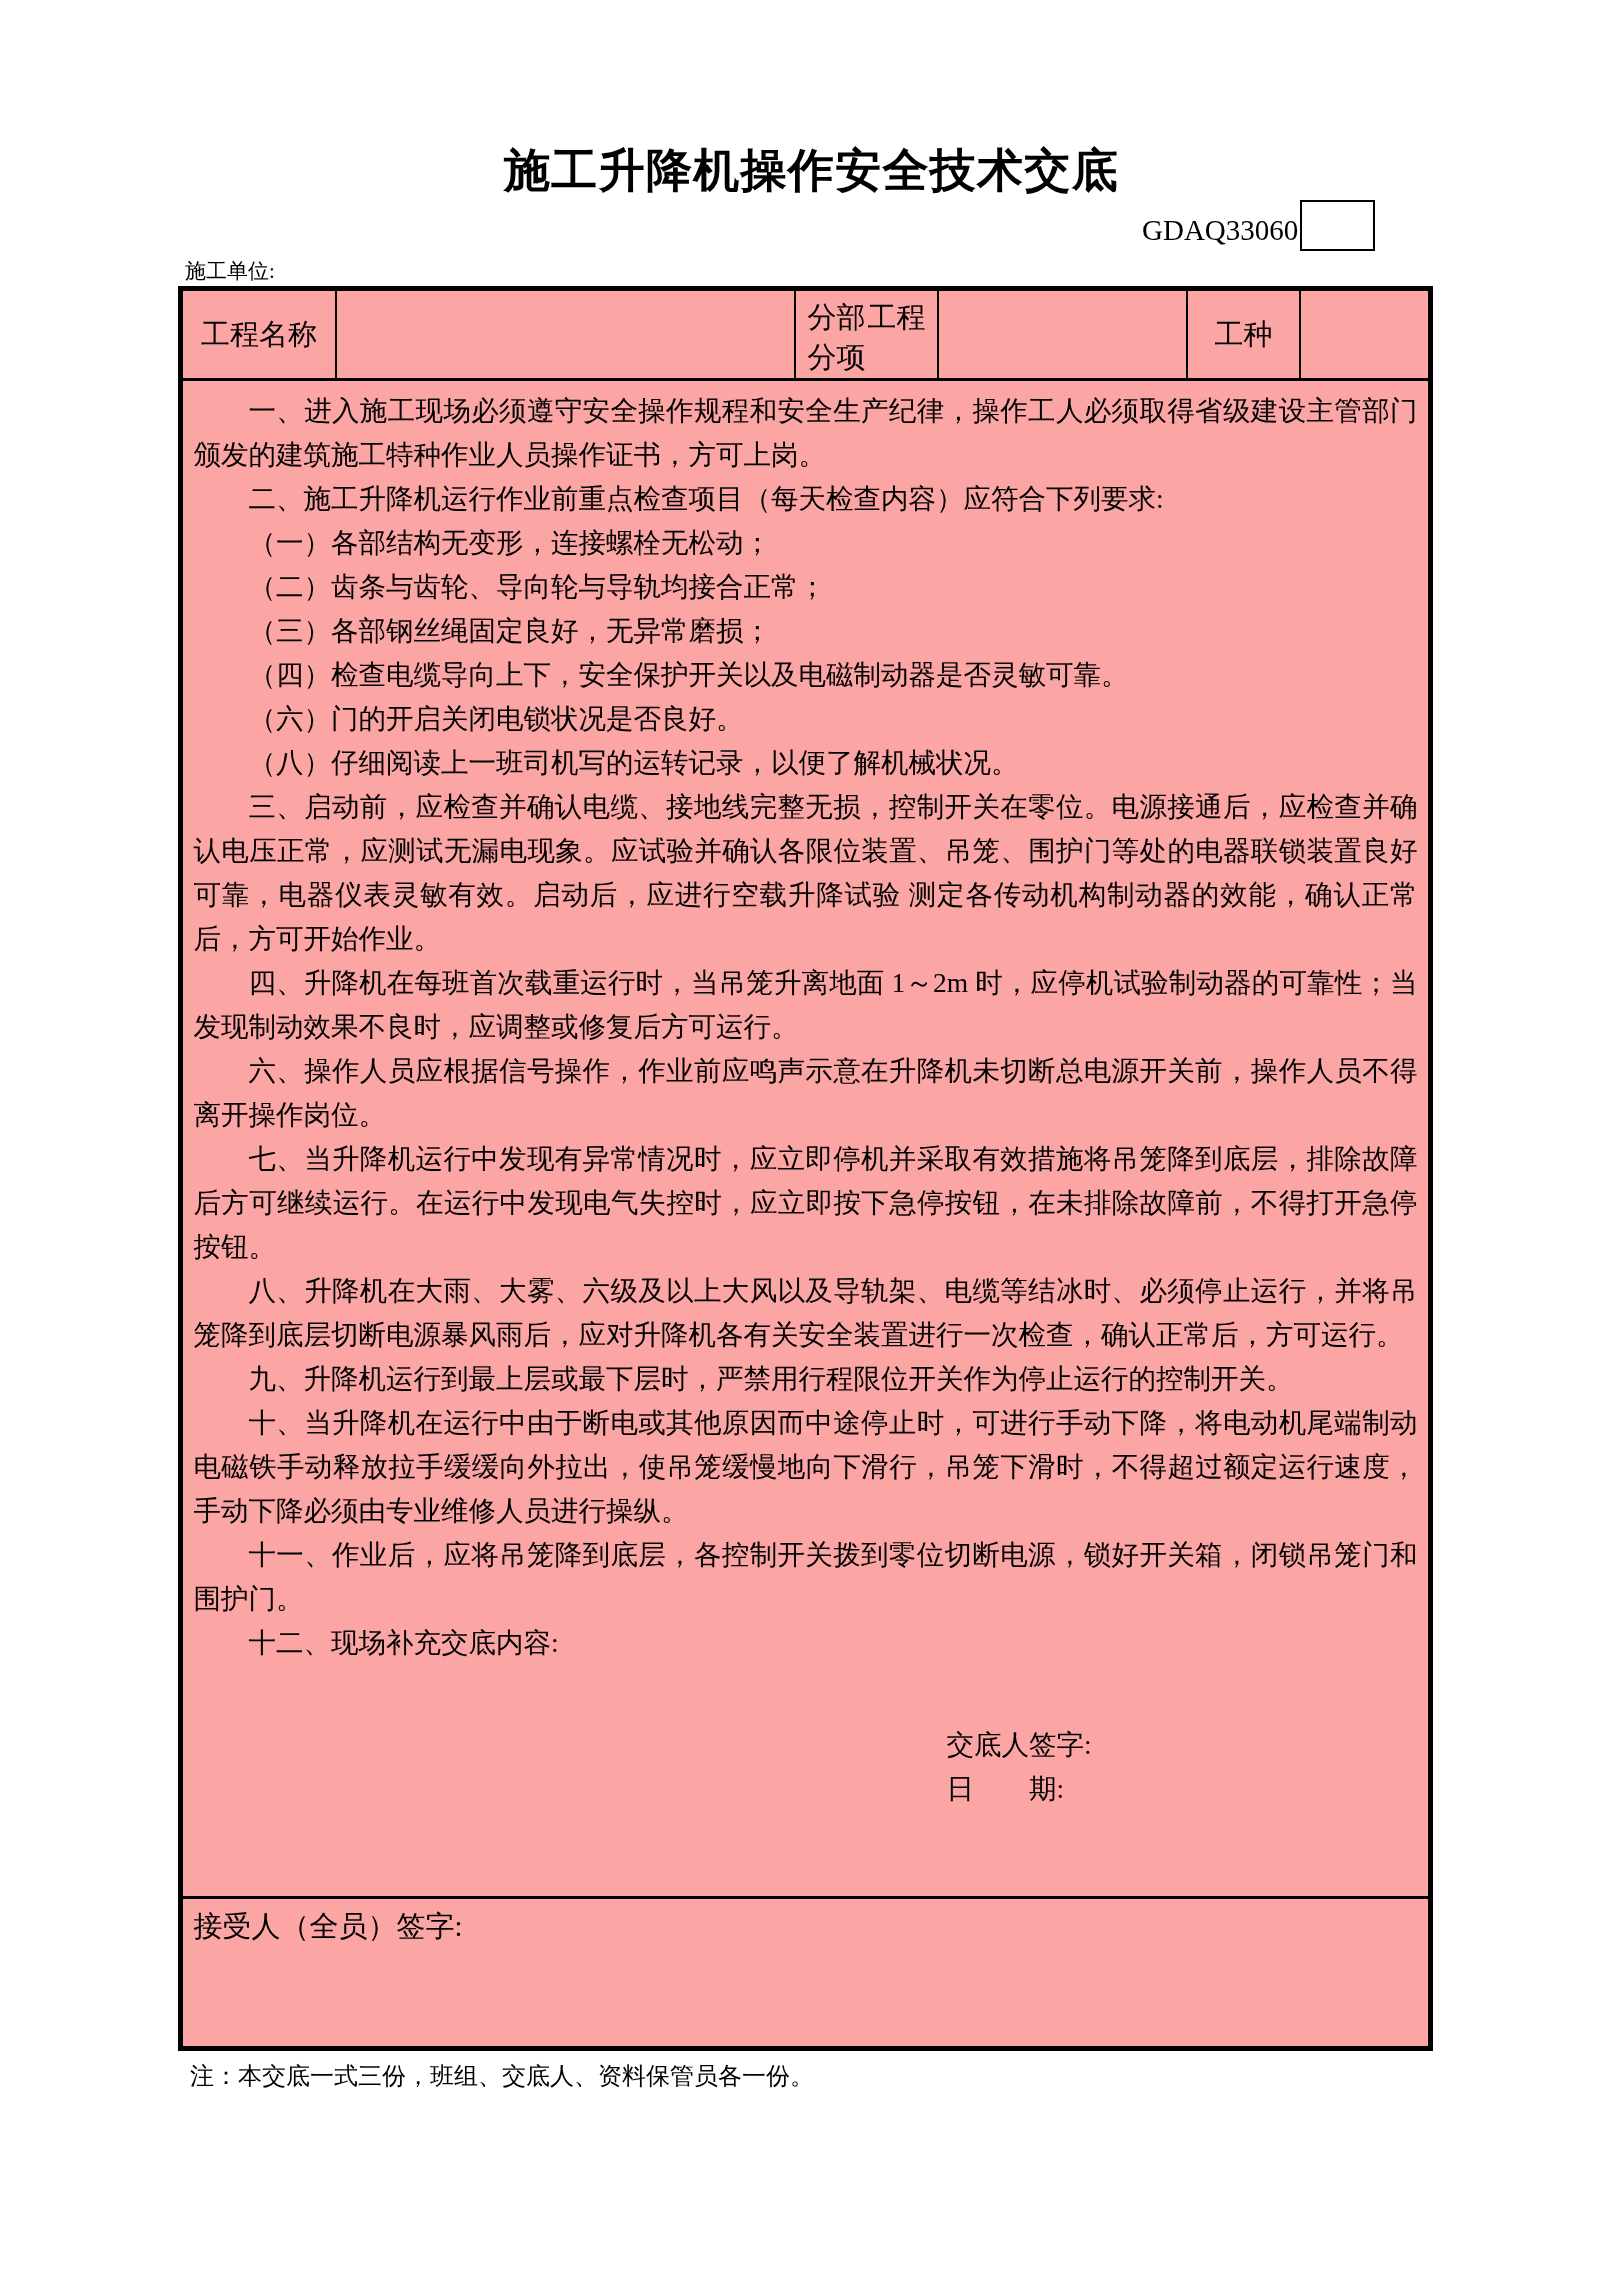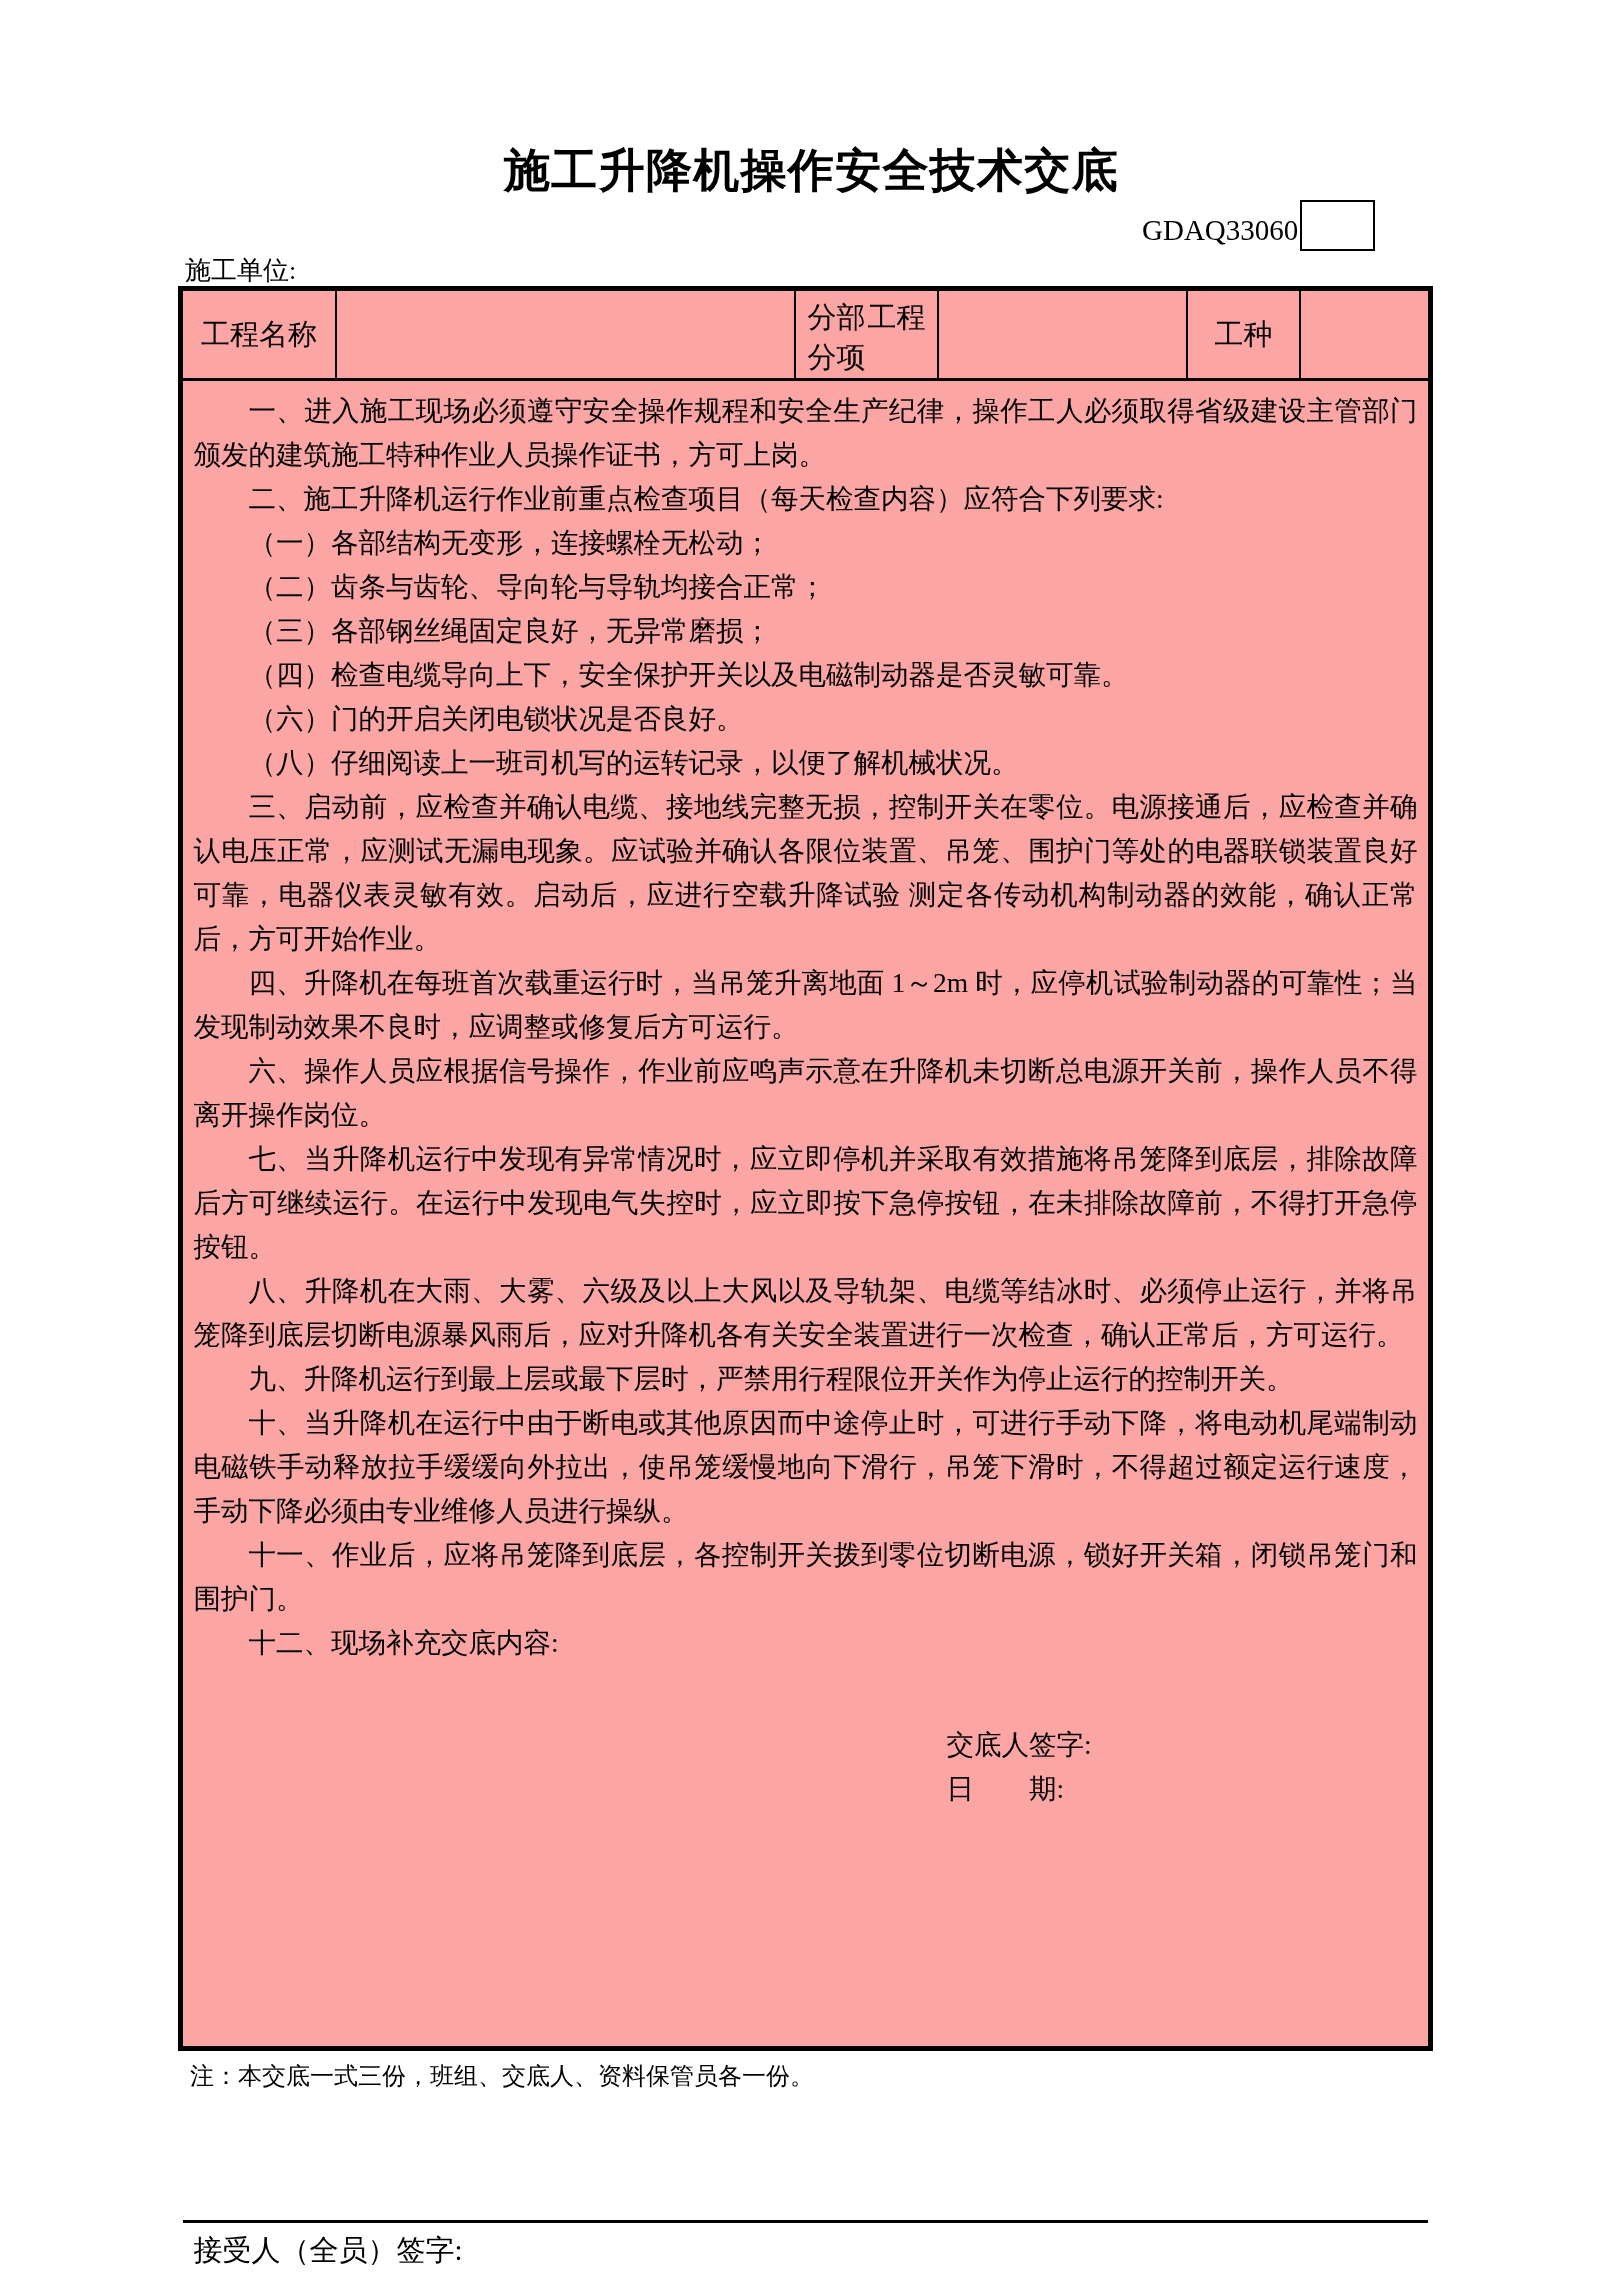--- a/index.html
+++ b/index.html
@@ -27,21 +27,21 @@
   }
   .code-box{
     position:absolute;top:200px;left:1300px;
     width:75px;height:51px;
     border:2.6px solid #000;
     box-sizing:border-box;
     background:#fff;
   }
   .unit-label{
     position:absolute;top:254px;left:185px;
-    font-size:26px;line-height:34px;
+    font-size:21px;line-height:34px;
   }
   .main-table{
     position:absolute;top:286px;left:178px;
     width:1255px;height:1765px;
     border:5.9px solid #000;
     box-sizing:border-box;
     display:flex;flex-direction:column;
     background:#fca5a5;
   }
   .header-row{
@@ -60,21 +60,21 @@
   }
   .header-row .cell:last-child{border-right:none;}
   .subdiv-label{
     width:118px;height:73px;
     display:flex;flex-direction:row;justify-content:space-between;
   }
   .subdiv-line1{display:block;}
   .subdiv-line2{display:flex;justify-content:space-between;}
   .body-cell{
     flex:0 0 auto;
-    height:1839px;
+    height:1515px;
     box-sizing:border-box;
     padding:7.9px 10.5px 0 10.5px;
     font-size:27.5px;line-height:44px;
     text-align:justify;
     overflow:hidden;
   }
   .body-cell p{margin:0;text-indent:2em;}
   .signature-block{
     margin:58px 0 0 753px;
     text-align:left;

